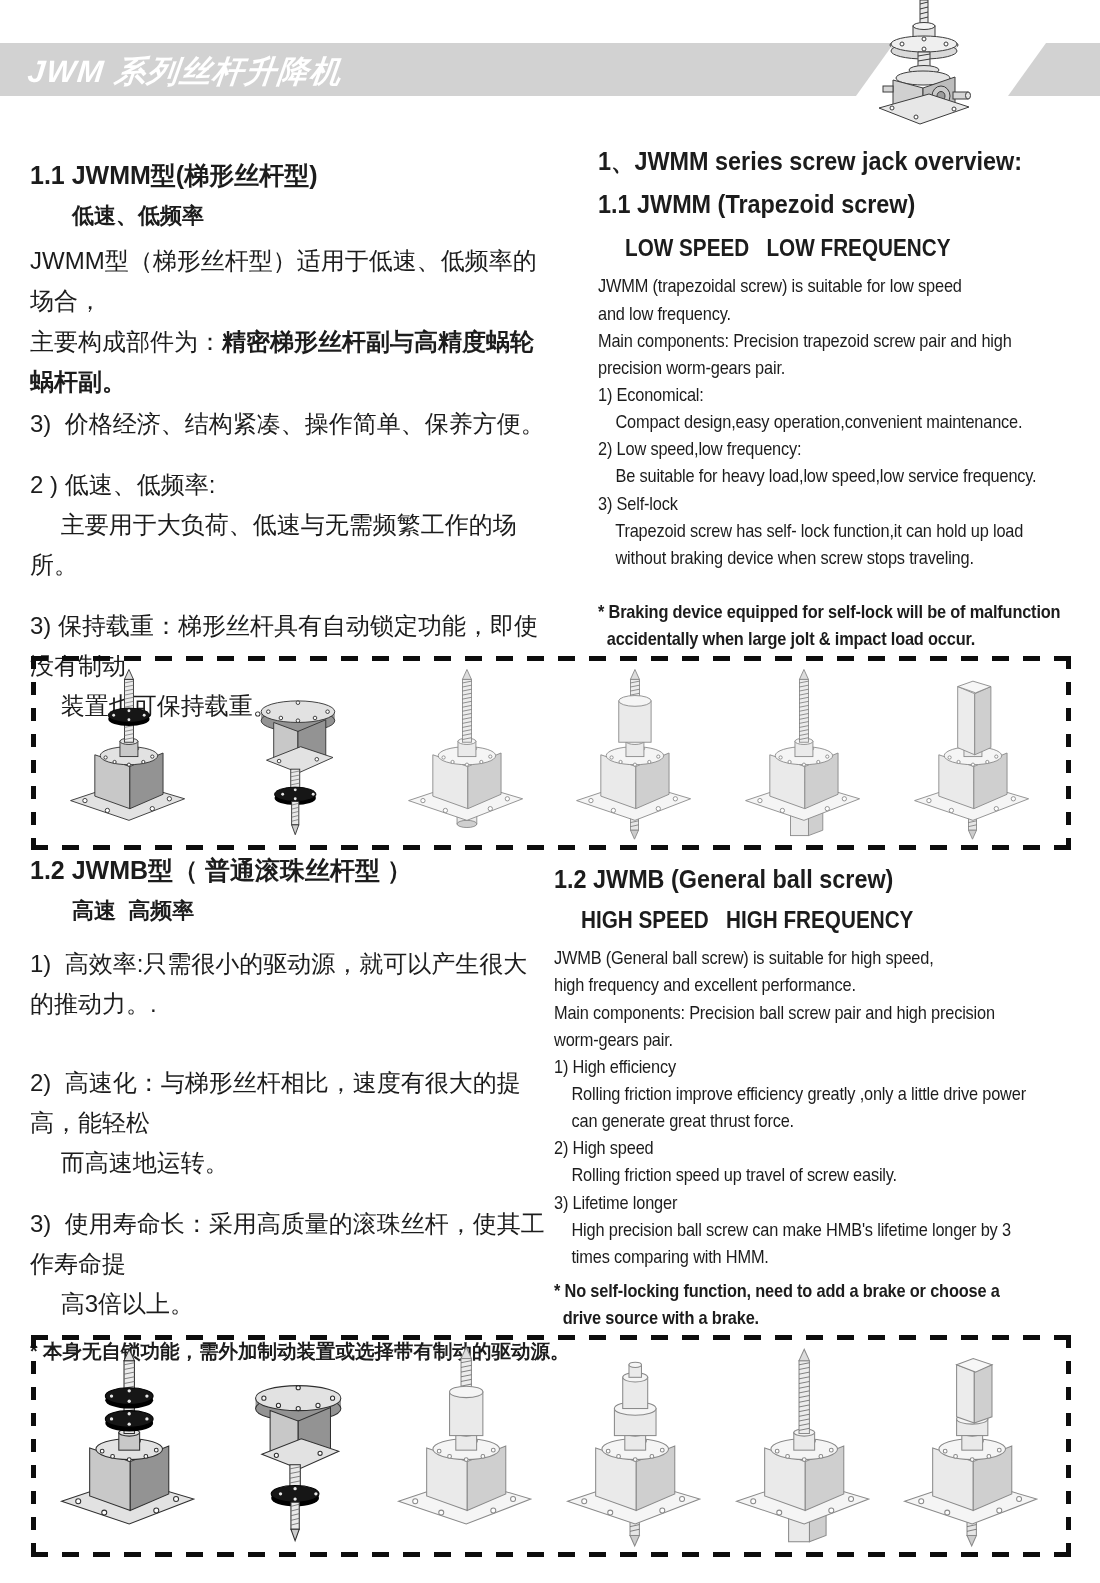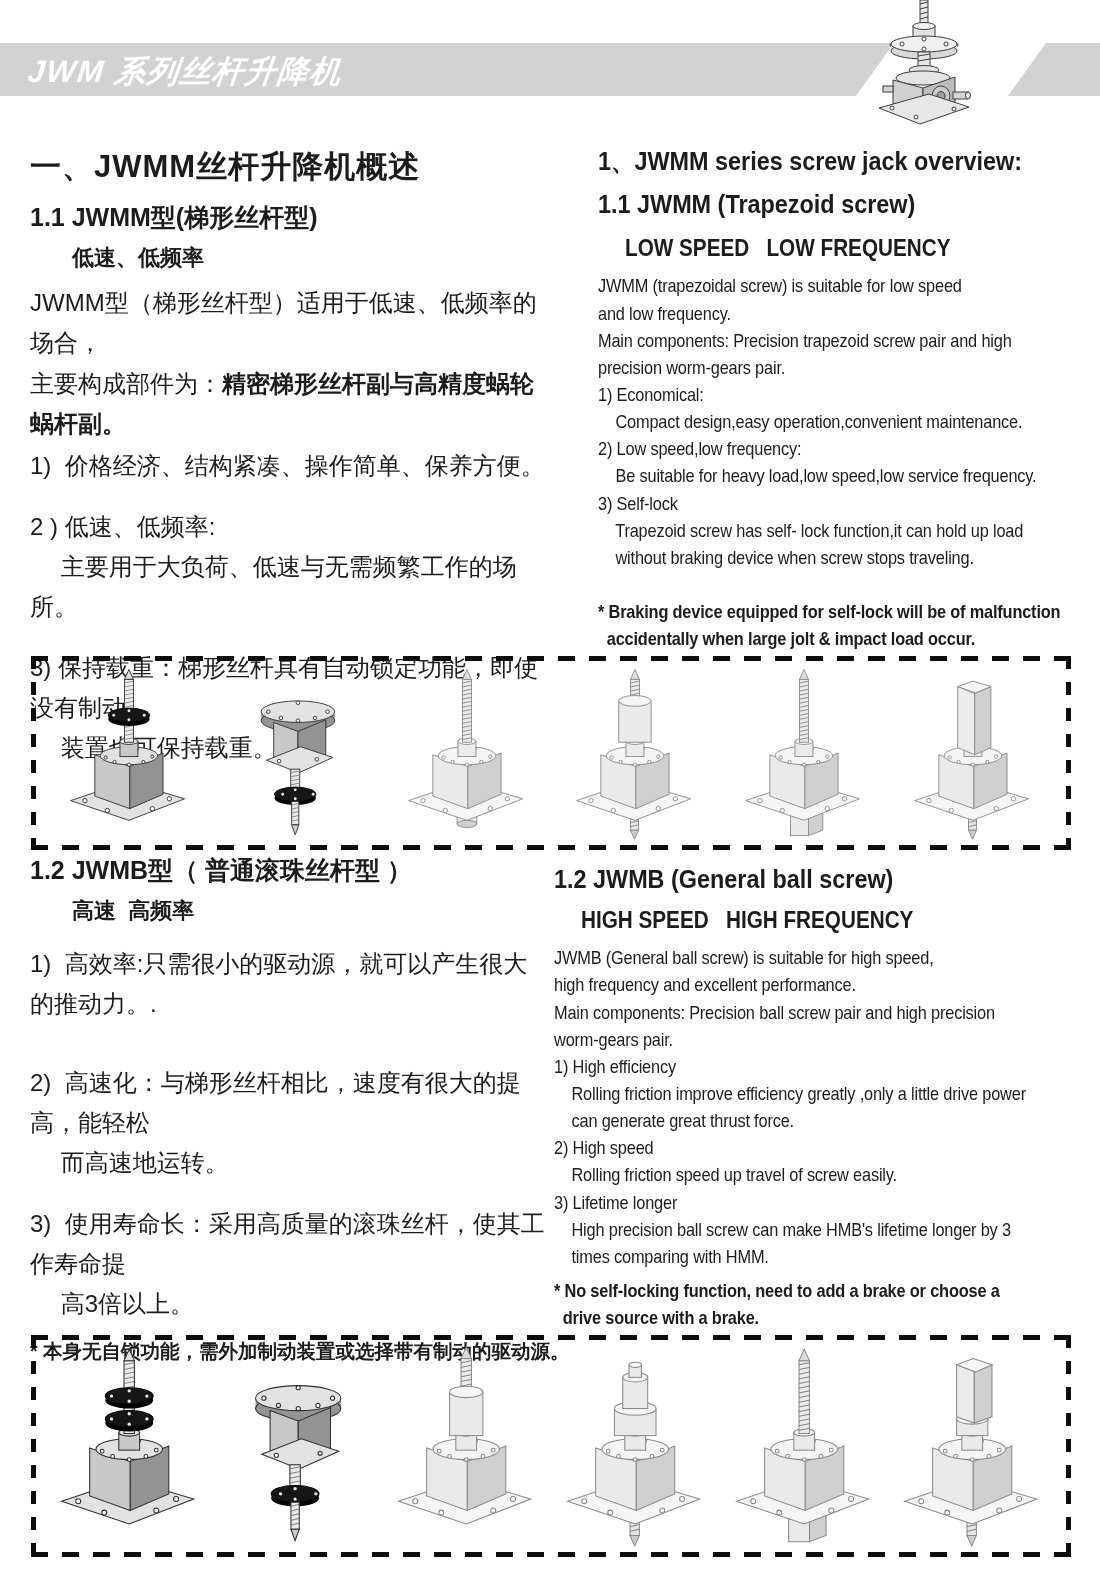--- a/index.html
+++ b/index.html
@@ -102,26 +102,25 @@
         <rect x="27" y="86" width="10" height="6" fill="#d6d6d6"></rect>
         <polygon points="23,108 64,124 113,107 73,94" fill="#e7e7e7"></polygon>
         <circle cx="36" cy="108" r="2" fill="#fff"></circle>
           <circle cx="60" cy="117" r="2" fill="#fff"></circle>
         <circle cx="98" cy="109" r="2" fill="#fff"></circle>
       </g>
     </svg>
   </div>
 
   <div class="col" id="s1-left">
-    <div class="h-cn1">一、JWMM丝杆升降机概述</div>
     <div class="h-cn2">1.1 JWMM型(梯形丝杆型)</div>
     <div class="h-cn3">低速、低频率</div>
     <div class="p-cn"><span>JWMM型（梯形丝杆型）适用于低速、低频率的场合，
 主要构成部件为：</span><span class="b">精密梯形丝杆副与高精度蜗轮蜗杆副。</span></div>
-    <div class="p-cn mt2">1)  价格经济、结构紧凑、操作简单、保养方便。</div>
+    <div class="p-cn mt2">3)  价格经济、结构紧凑、操作简单、保养方便。</div>
     <div class="p-cn mt16">2 ) 低速、低频率:
 　 主要用于大负荷、低速与无需频繁工作的场所。</div>
     <div class="p-cn mt20">3) 保持载重：梯形丝杆具有自动锁定功能，即使没有制动
 　 装置也可保持载重。</div>
   </div>
 
   <div class="col" id="s1-right">
     <div class="h-en1">1、JWMM series screw jack overview:</div>
     <div class="h-en2">1.1 JWMM (Trapezoid screw)</div>
     <div class="h-en3">LOW SPEED   LOW FREQUENCY</div>

